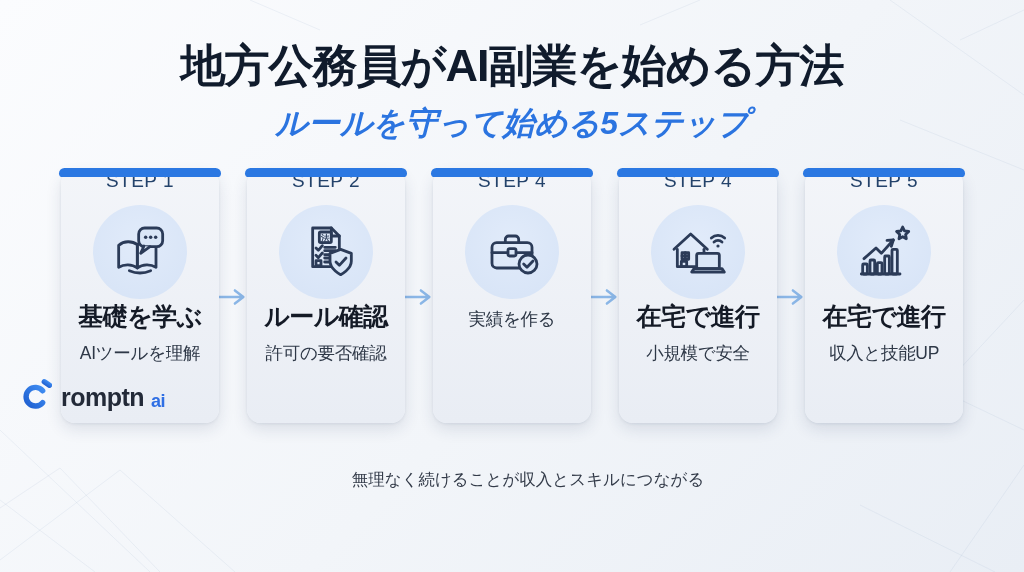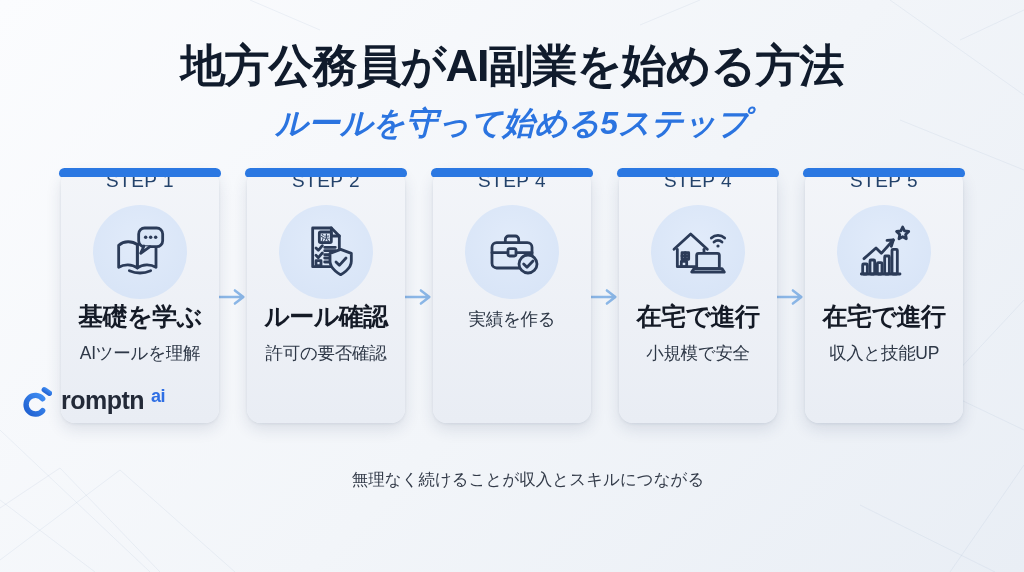--- a/index.html
+++ b/index.html
@@ -55,21 +55,21 @@
   .gap-arrow{
     width:28px;display:flex;align-items:center;justify-content:center;
   }
   .gap-arrow svg{overflow:visible;}
 
   .footnote{
     text-align:center;margin:46px 0 0;font-size:16.5px;color:#333b49;letter-spacing:0px;padding-left:32px;
   }
 
   .logo{
-    position:absolute;left:18px;bottom:4px;display:flex;align-items:flex-start;
+    position:absolute;left:18px;bottom:12px;display:flex;align-items:flex-end;
   }
   .logo-mark{margin-right:9px;}
   .logo-text{font-size:25px;font-weight:800;color:#232a38;letter-spacing:-0.5px;}
   .logo-ai{font-size:18px;font-weight:800;color:#2f6fe4;margin-left:7px;letter-spacing:-0.5px;}
 
   .ic{stroke:#2b3b58;stroke-width:4.2;fill:none;stroke-linecap:round;stroke-linejoin:round;}
   .ic-fill{fill:#d9e6f7;}
   .ic-solid{fill:#2b3b58;stroke:none;}
   .kanji{font-family:"Liberation Sans","DejaVu Sans",sans-serif;font-size:13px;font-weight:bold;fill:#2b3b58;}
 </style>

